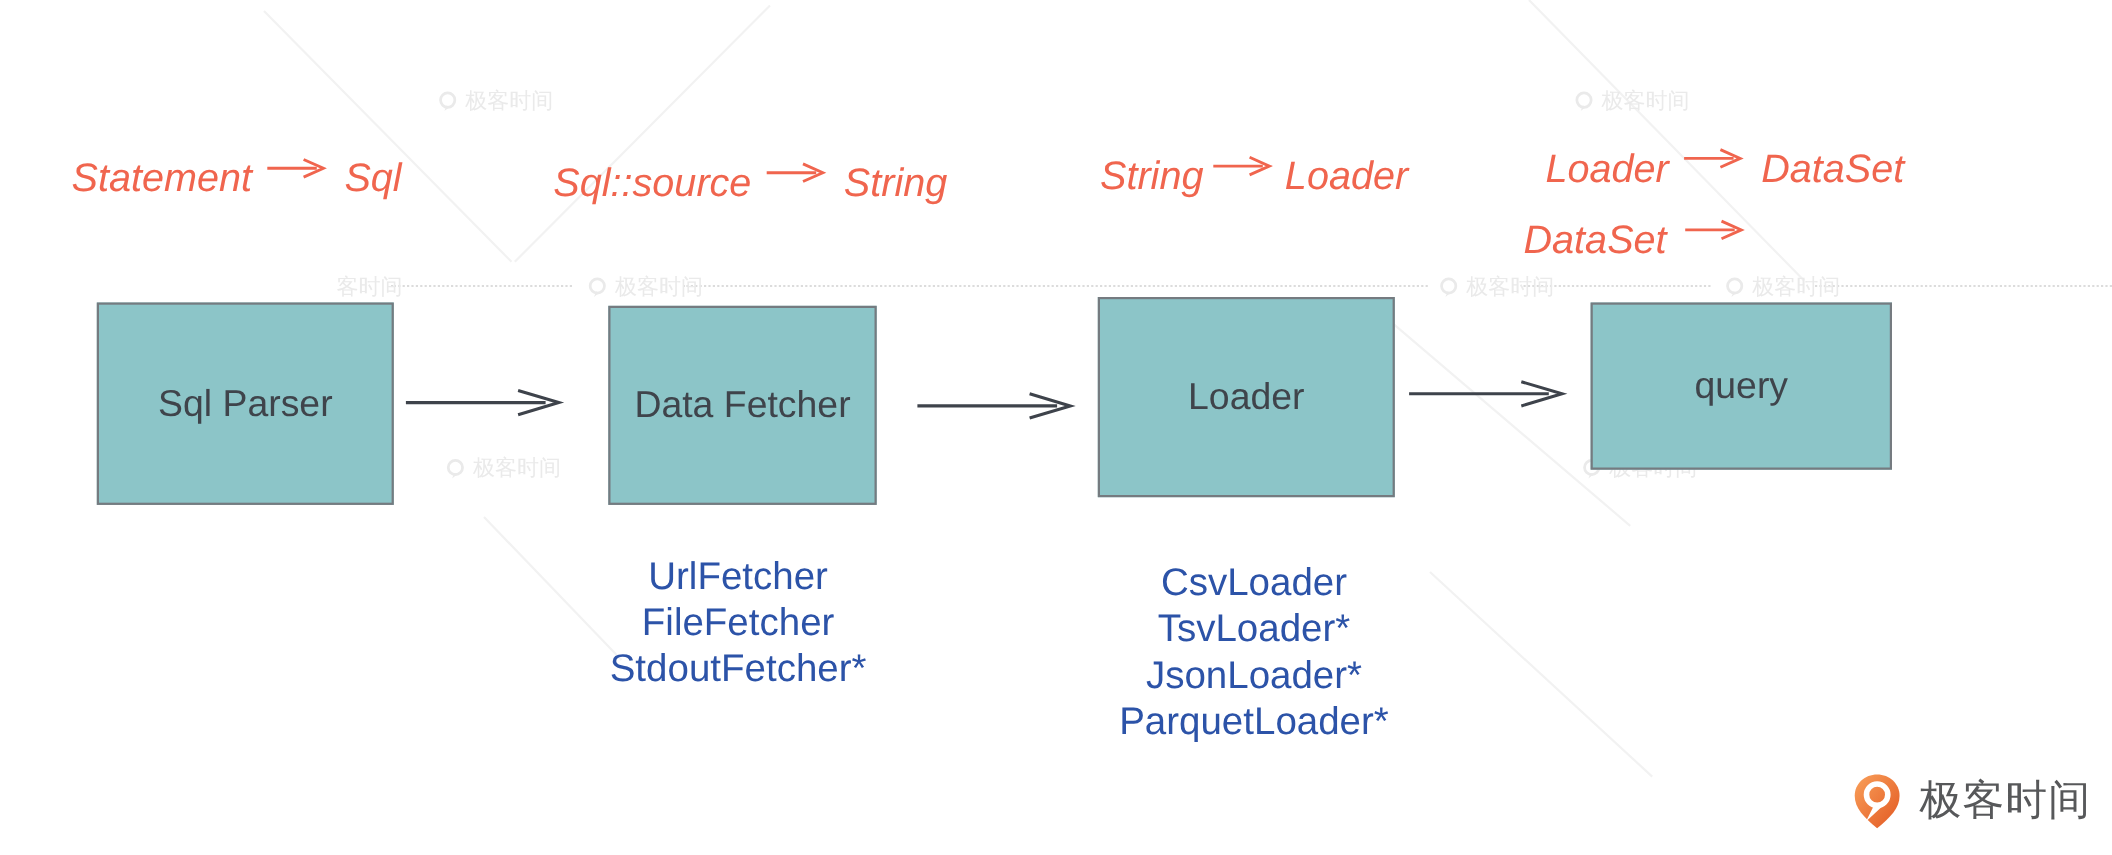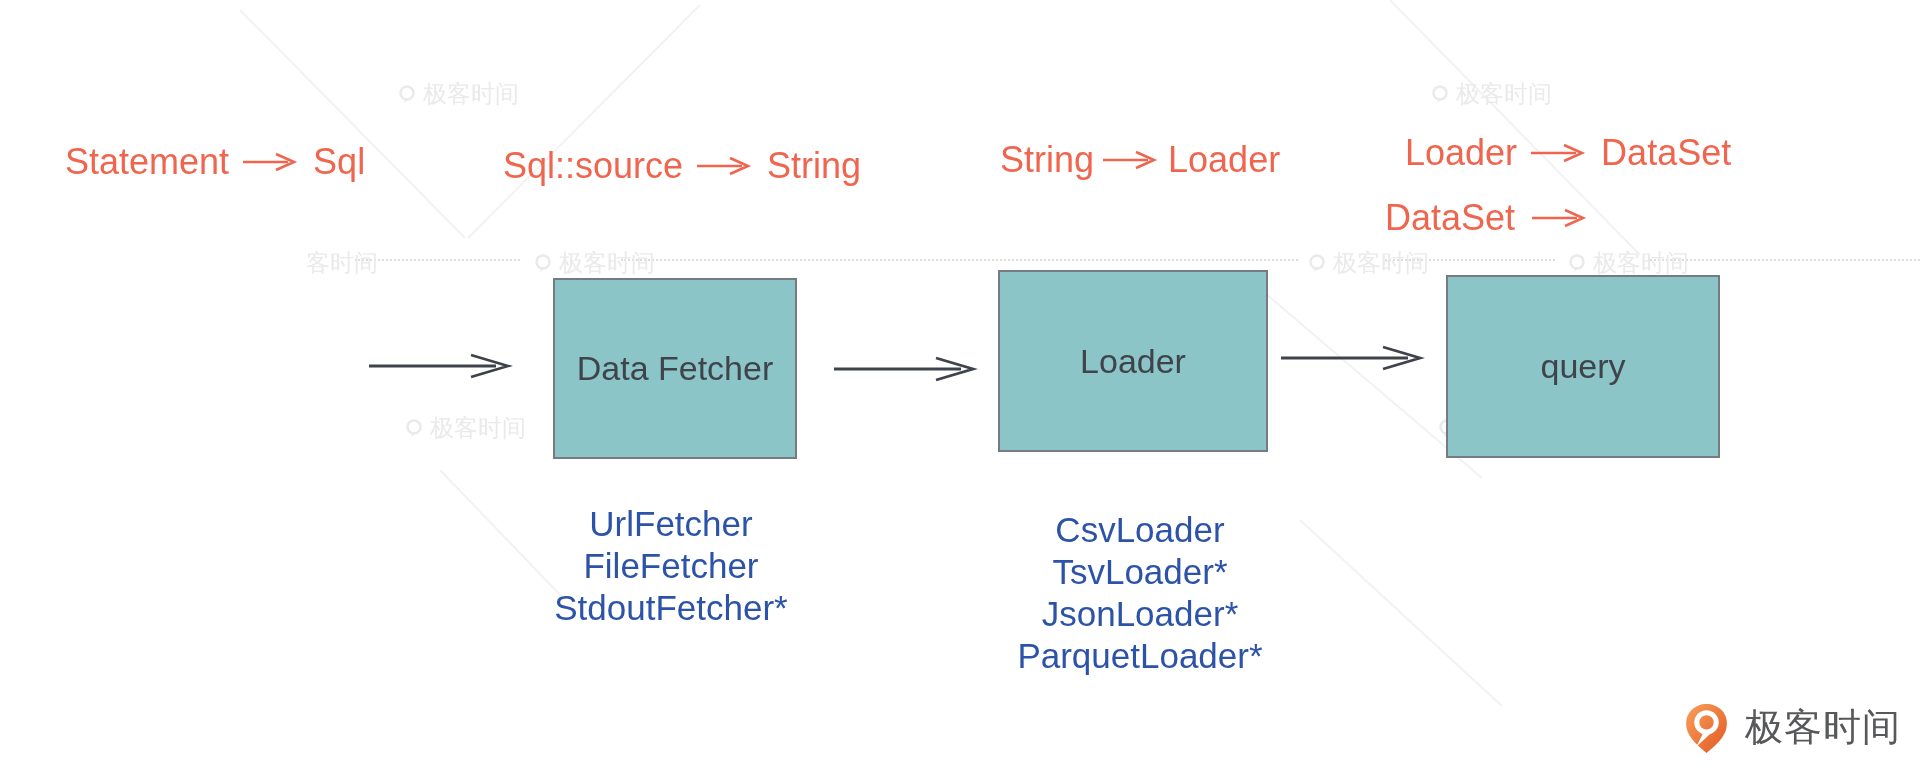--- a/index.html
+++ b/index.html
@@ -3,26 +3,26 @@
 <meta charset="utf-8">
 <style>
   html,body{margin:0;padding:0;background:#ffffff;}
   .canvas{
     position:relative;width:1920px;height:777px;background:#ffffff;overflow:hidden;
     font-family:"Liberation Sans", sans-serif;
   }
   
   .wm-layer{position:absolute;left:0;top:0;width:1920px;height:777px;z-index:0;}
   .wm{position:absolute;display:flex;align-items:center;gap:6px;color:#eaeaea;
-      font-size:24px;white-space:nowrap;z-index:1;}
+      font-size:20px;white-space:nowrap;z-index:1;}
   .wm svg{display:block;}
   .dotline{position:absolute;top:259px;height:0;border-top:2px dotted #dcdcdc;z-index:1;}
   
-  .ann{position:absolute;display:flex;align-items:center;gap:13px;
-       font-size:36px;line-height:40px;color:#F0654E;white-space:nowrap;z-index:3;}
+  .ann{position:absolute;display:flex;align-items:flex-start;gap:13px;
+       font-size:36px;line-height:40px;color:#F0654E;white-space:nowrap;z-index:3;font-style:italic;}
   .ann svg{flex:0 0 auto;display:block;}
   
   .node{position:absolute;display:flex;align-items:center;justify-content:center;
         background:#8CC5C8;border:2px solid #757B80;box-sizing:border-box;
         font-size:34px;color:#3F444B;z-index:2;}
   .flow-arrow{position:absolute;z-index:2;}
   
   .impl{position:absolute;width:400px;text-align:center;font-size:35px;line-height:42px;
         color:#2C53A8;z-index:3;}
   
@@ -146,27 +146,30 @@
   <div class="ann" style="left:1385px;top:198px;gap:16px;">
     <span>DataSet</span>
     <svg width="58" height="22" viewBox="0 0 58 22">
         <g stroke="#F0654E" stroke-width="2.6" fill="none">
           <line x1="1" y1="11" x2="46" y2="11"></line>
           <polyline points="34,3 52,11 34,19"></polyline>
         </g>
       </svg>
   </div>
 
+  <div class="node" style="left:88px;top:275px;width:270px;height:184px;">
+    <span>Sql Parser</span>
+  </div>
   <div class="node" style="left:553px;top:278px;width:244px;height:181px;">
     <span>Data Fetcher</span>
   </div>
   <div class="node" style="left:998px;top:270px;width:270px;height:182px;">
     <span>Loader</span>
   </div>
-  <div class="node" style="left:1446px;top:275px;width:274px;height:183px;">
+  <div class="node" style="left:1446px;top:275px;width:274px;height:152px;">
     <span>query</span>
   </div>
 
   <svg class="flow-arrow" style="left:368px;top:351px;" width="146" height="30" viewBox="0 0 146 30">
     <g stroke="#3E434B" stroke-width="2.8" fill="none">
         <line x1="1" y1="15" x2="128" y2="15"></line>
         <polyline points="103,4 140,15 103,26"></polyline>
       </g>
   </svg>
   <svg class="flow-arrow" style="left:833px;top:354px;" width="146" height="30" viewBox="0 0 146 30">

